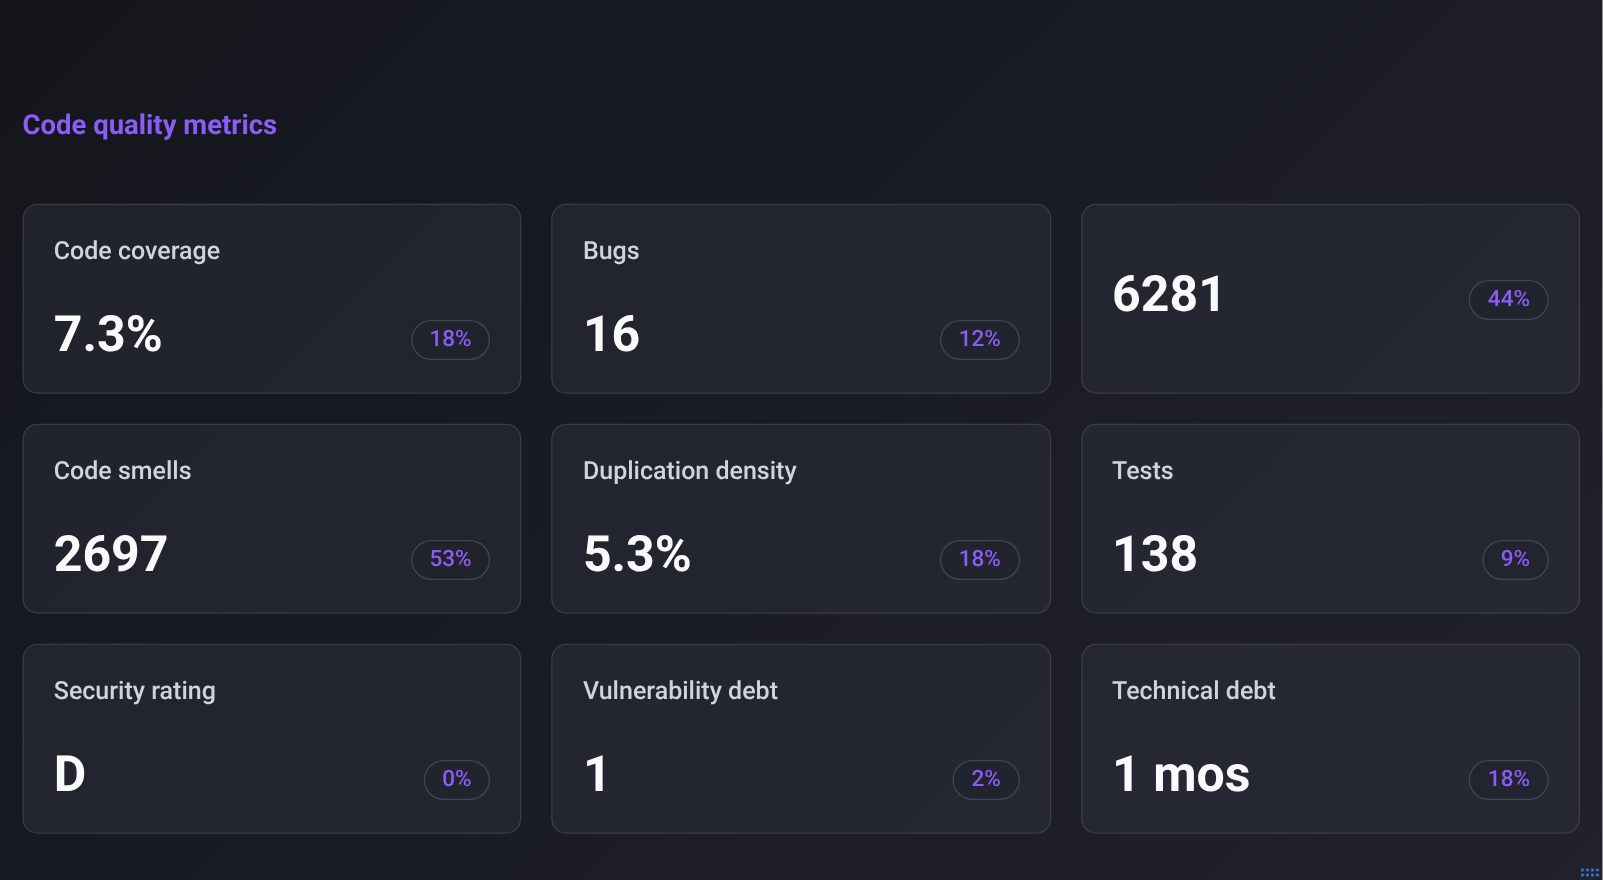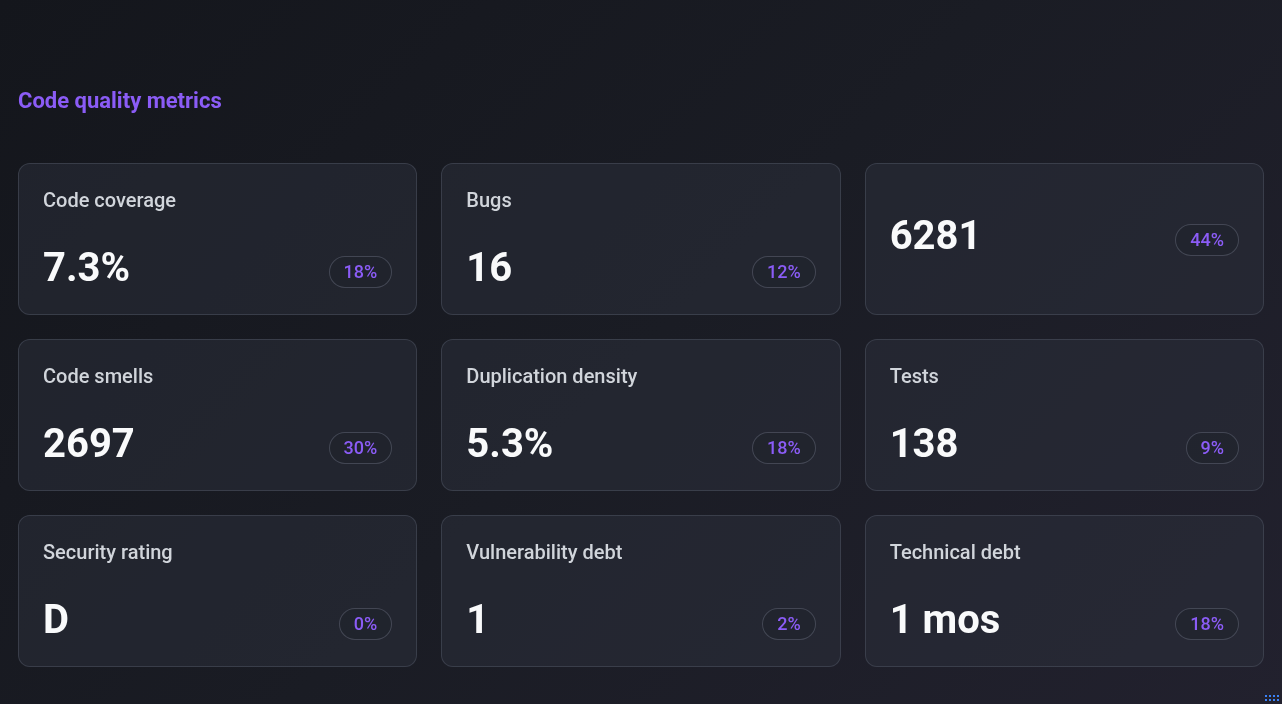--- a/index.html
+++ b/index.html
@@ -120,21 +120,21 @@
       <div class="metric-bottom">
         <div class="metric-value">6281</div>
         <div class="metric-badge">44%</div>
       </div>
     </div>
 
     <div class="metric-card">
       <div class="metric-label">Code smells</div>
       <div class="metric-bottom">
         <div class="metric-value">2697</div>
-        <div class="metric-badge">30%</div>
+        <div class="metric-badge">53%</div>
       </div>
     </div>
 
     <div class="metric-card">
       <div class="metric-label">Duplication density</div>
       <div class="metric-bottom">
         <div class="metric-value">5.3%</div>
         <div class="metric-badge">18%</div>
       </div>
     </div>

